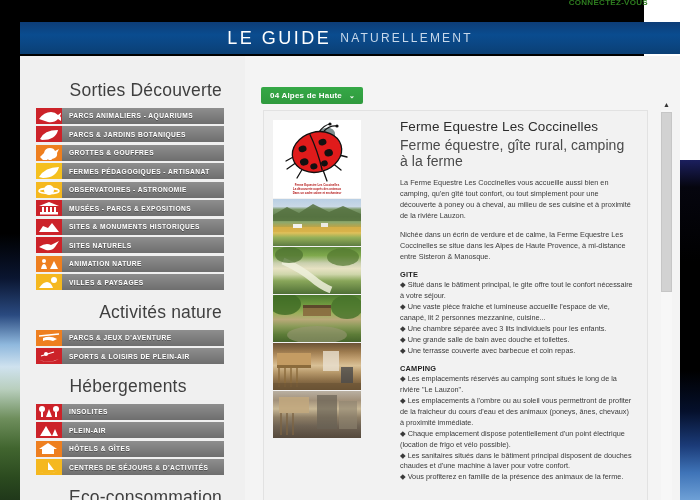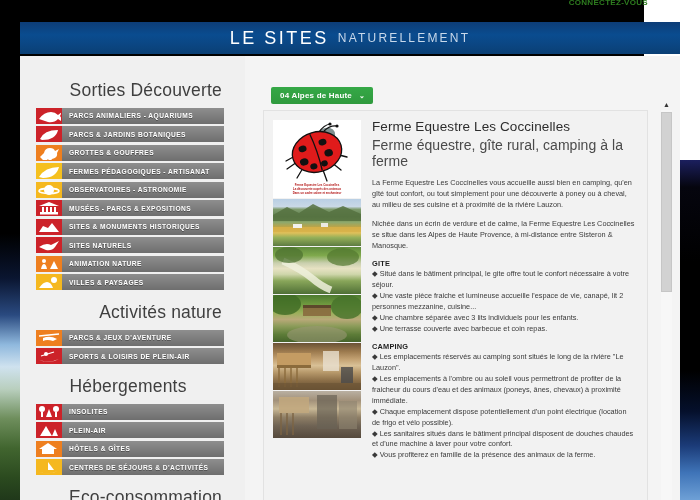--- a/index.html
+++ b/index.html
@@ -95,35 +95,35 @@
     color: #ffffff; font-size: 6.6px; font-weight: bold;
     letter-spacing: .45px; padding-left: 7px; white-space: nowrap;
     text-shadow: 0 1px 0 rgba(0,0,0,.35);
   }
 
   
   .content {
     position: absolute; left: 225px; top: 0; width: 435px; height: 444px;
   }
   .dropdown {
-    position: absolute; left: 26px; top: 31px;
+    position: absolute; left: 16px; top: 31px;
     background: linear-gradient(to bottom, #35a846 0%, #2f9a3e 100%);
     color: #fff; font-size: 8px; font-weight: bold;
     padding: 4px 8px 4px 9px; border-radius: 2px;
     display: flex; align-items: center; gap: 7px; cursor: pointer;
     letter-spacing: .2px;
   }
   .dropdown .chev { font-size: 7px; opacity: .95; }
 
   .card {
     position: absolute; left: 18px; top: 54px; width: 385px; height: 390px;
     background: #f2f2f2; border: 1px solid #e2e2e2; border-bottom: none;
     overflow: hidden;
   }
-  .card-inner { display: flex; padding: 9px 0 0 9px; }
+  .card-inner { display: flex; padding: 9px 0 0 9px; gap: 28px; }
 
   .thumbs { width: 88px; flex: 0 0 88px; }
   .thumb { width: 88px; display: block; margin-bottom: 1px; }
 
   .logo-thumb {
     height: 78px; background: #ffffff; position: relative; overflow: hidden;
   }
   .logo-cap {
     position: absolute; bottom: 2px; left: 0; right: 0; text-align: center;
     color: #b31616; font-size: 2.9px; line-height: 1.35; font-weight: bold;
@@ -211,21 +211,21 @@
 <div id="page">
 
   <div class="bg-left"></div>
   <div class="bg-white-top-right"></div>
   <div class="bg-right-edge"></div>
   <div class="bg-right"></div>
 
   <div class="connect">CONNECTEZ-VOUS</div>
 
   <div class="banner">
-    <span class="b1">LE SITES</span>
+    <span class="b1">LE GUIDE</span>
     <span class="b2">NATURELLEMENT</span>
   </div>
 
   <div class="panel">
 
     <div class="gray-strip"></div>
 
     <nav class="sidebar" id="sidebar">
         <div class="sec-title t1">Sorties Découverte</div>
         <div class="menu-item">
@@ -474,20 +474,21 @@
             <div class="sub">Ferme équestre, gîte rural, camping à la ferme</div>
 
             <div class="para">La Ferme Equestre Les Coccinelles vous accueille aussi bien en camping, qu'en gîté tout confort, ou tout simplement pour une découverte à poney ou à cheval, au milieu de ses cuisine et à proximité de la rivière Lauzon.</div>
             <div class="para">Nichée dans un écrin de verdure et de calme, la Ferme Equestre Les Coccinelles se situe dans les Alpes de Haute Provence, à mi-distance entre Sisteron &amp; Manosque.</div>
 
             <div class="hd">GITE</div>
             <div id="gite-list">
                 <div class="bul"><span class="dot">◆ </span><span>Situé dans le bâtiment principal, le gite offre tout le confort nécessaire à votre séjour.</span></div>
                 <div class="bul"><span class="dot">◆ </span><span>Une vaste pièce fraiche et lumineuse accueille l'espace de vie, canapé, lit 2 personnes mezzanine, cuisine...</span></div>
                 <div class="bul"><span class="dot">◆ </span><span>Une chambre séparée avec 3 lits individuels pour les enfants.</span></div>
+                <div class="bul"><span class="dot">◆ </span><span>Une grande salle de bain avec douche et toilettes.</span></div>
                 <div class="bul"><span class="dot">◆ </span><span>Une terrasse couverte avec barbecue et coin repas.</span></div>
               </div>
 
             <div class="hd" style="margin-top:7px">CAMPING</div>
             <div id="camping-list">
                 <div class="bul"><span class="dot">◆ </span><span>Les emplacements réservés au camping sont situés le long de la rivière "Le Lauzon".</span></div>
                 <div class="bul"><span class="dot">◆ </span><span>Les emplacements à l'ombre ou au soleil vous permettront de profiter de la fraicheur du cours d'eau et des animaux (poneys, ânes, chevaux) à proximité immédiate.</span></div>
                 <div class="bul"><span class="dot">◆ </span><span>Chaque emplacement dispose potentiellement d'un point électrique (location de frigo et vélo possible).</span></div>
                 <div class="bul"><span class="dot">◆ </span><span>Les sanitaires situés dans le bâtiment principal disposent de douches chaudes et d'une machine à laver pour votre confort.</span></div>
                 <div class="bul"><span class="dot">◆ </span><span>Vous profiterez en famille de la présence des animaux de la ferme.</span></div>

